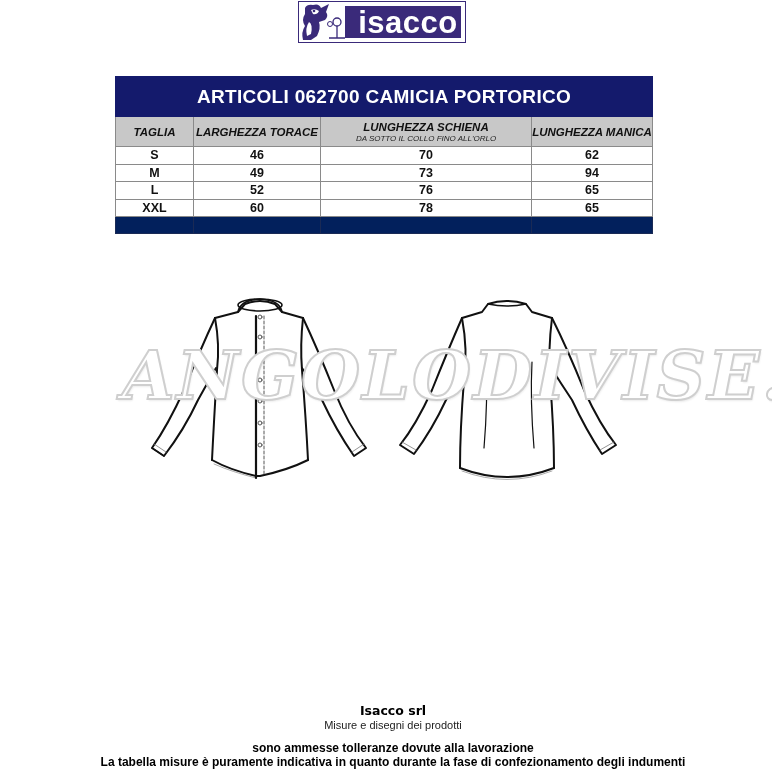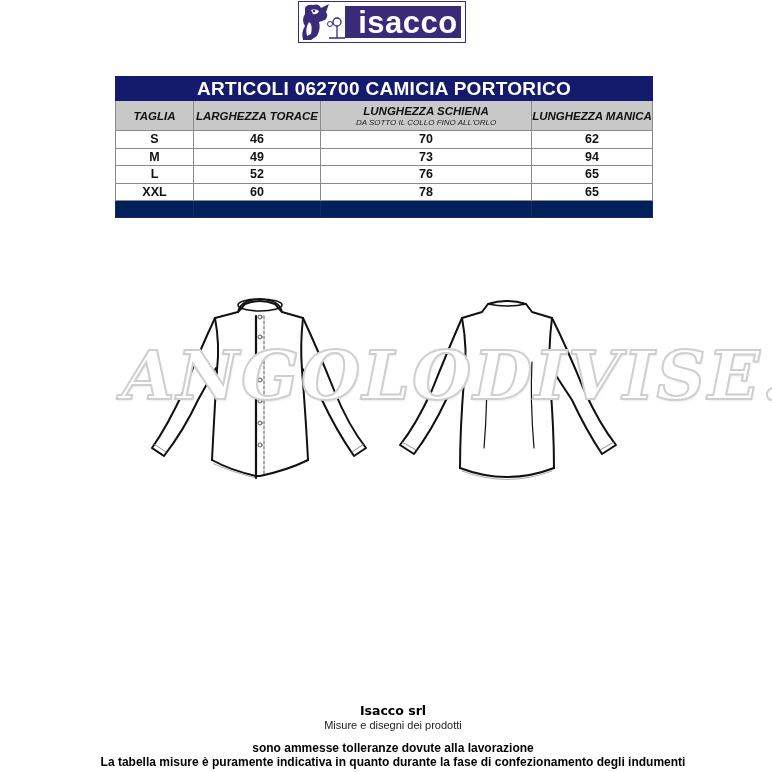--- a/index.html
+++ b/index.html
@@ -20,21 +20,21 @@
     padding-left: 10px;
   }
 
   
   .size-table {
     position: absolute; left: 115px; top: 76px; width: 537px;
     border-collapse: collapse; table-layout: fixed;
   }
   .size-table td, .size-table th { border: 1px solid #8a8a8a; text-align: center; }
   .title-row th {
-    background: #141a6c; color: #fff; height: 24px; font-weight: bold;
+    background: #141a6c; color: #fff; height: 40px; font-weight: bold;
     font-size: 19px; letter-spacing: 0.3px; border-color: #141a6c;
   }
   .head-row th {
     background: #c8c8c8; height: 30px; font-size: 11.5px; font-weight: bold;
     font-family: "Liberation Sans", sans-serif; color: #111; font-style: italic;
   }
   .head-row .sub { display: block; font-weight: normal; font-size: 8px; margin-top: 1px; color: #222; }
   .data-row td { height: 17.6px; font-size: 12.5px; font-weight: bold; color: #111; background: #fff; }
   .foot-row td { background: #02205c; height: 17px; border-color: #1a2a55; }
 

